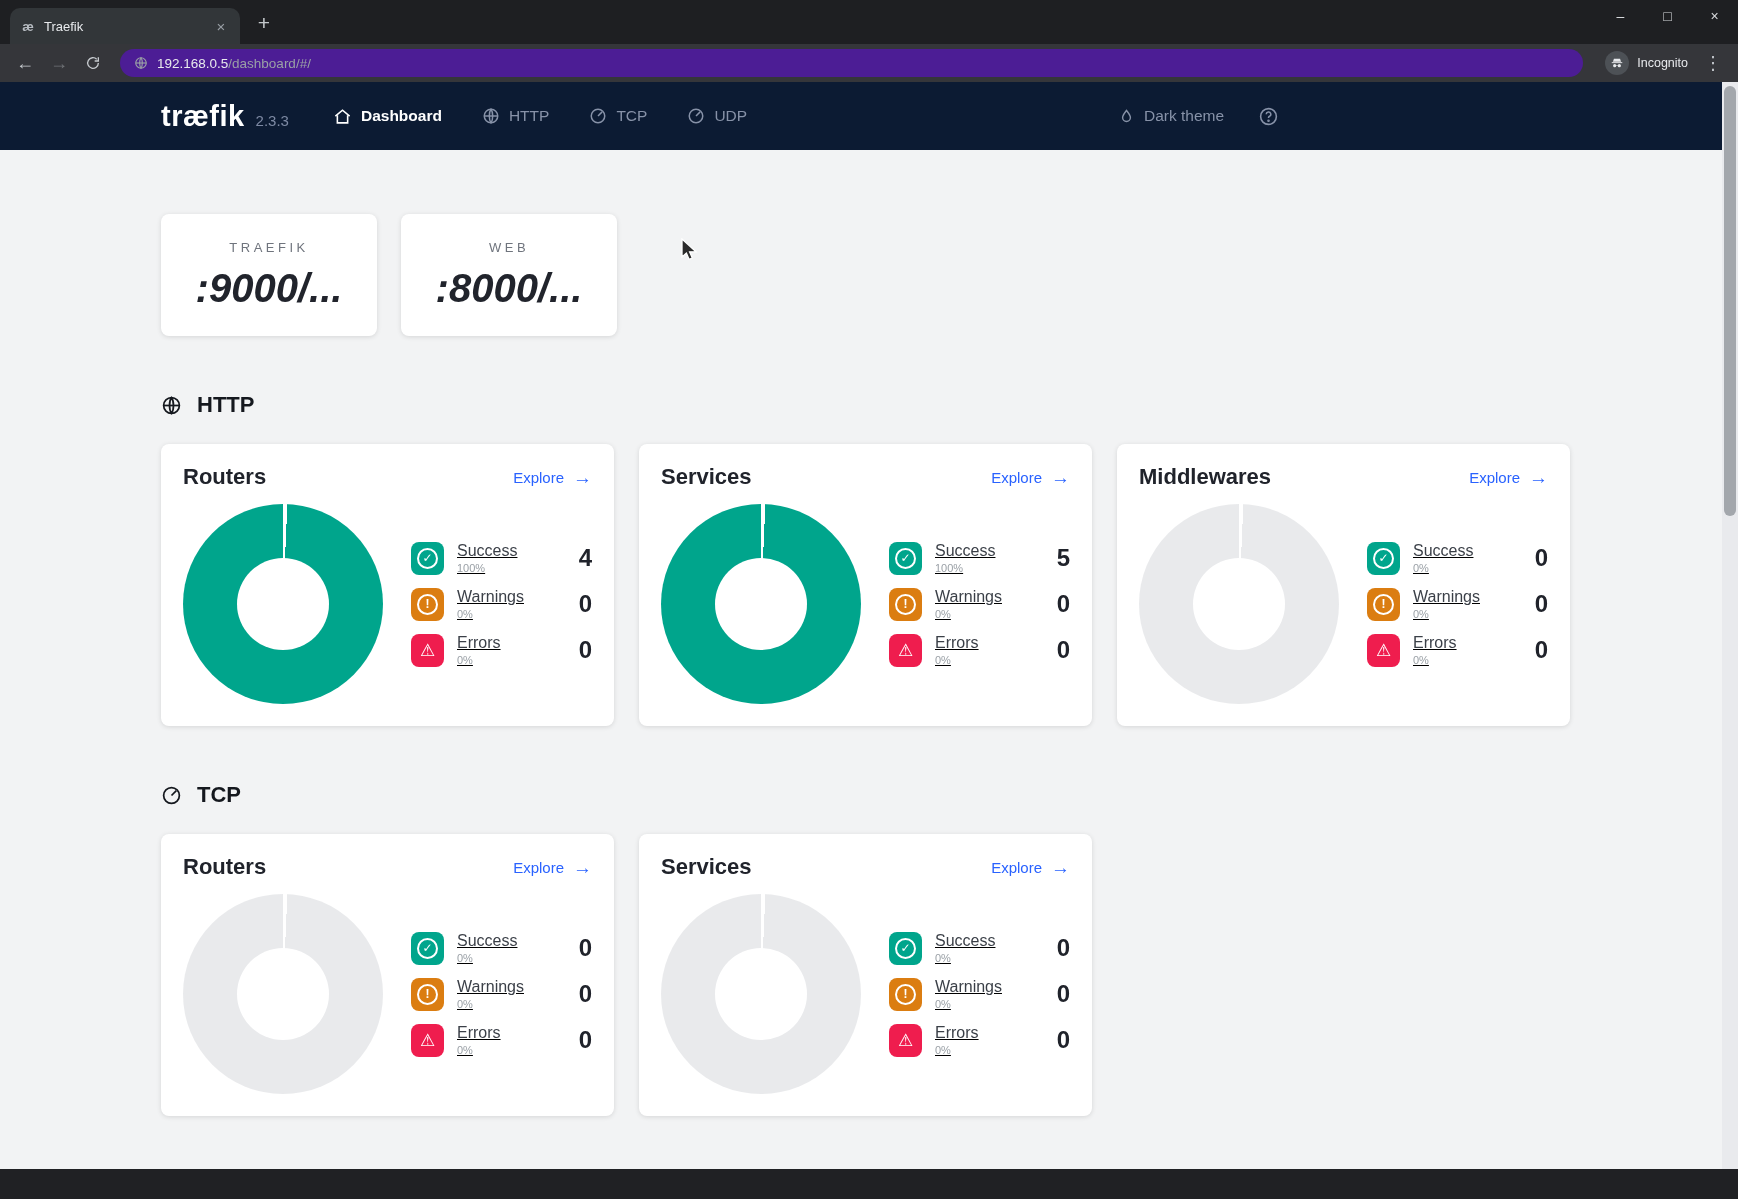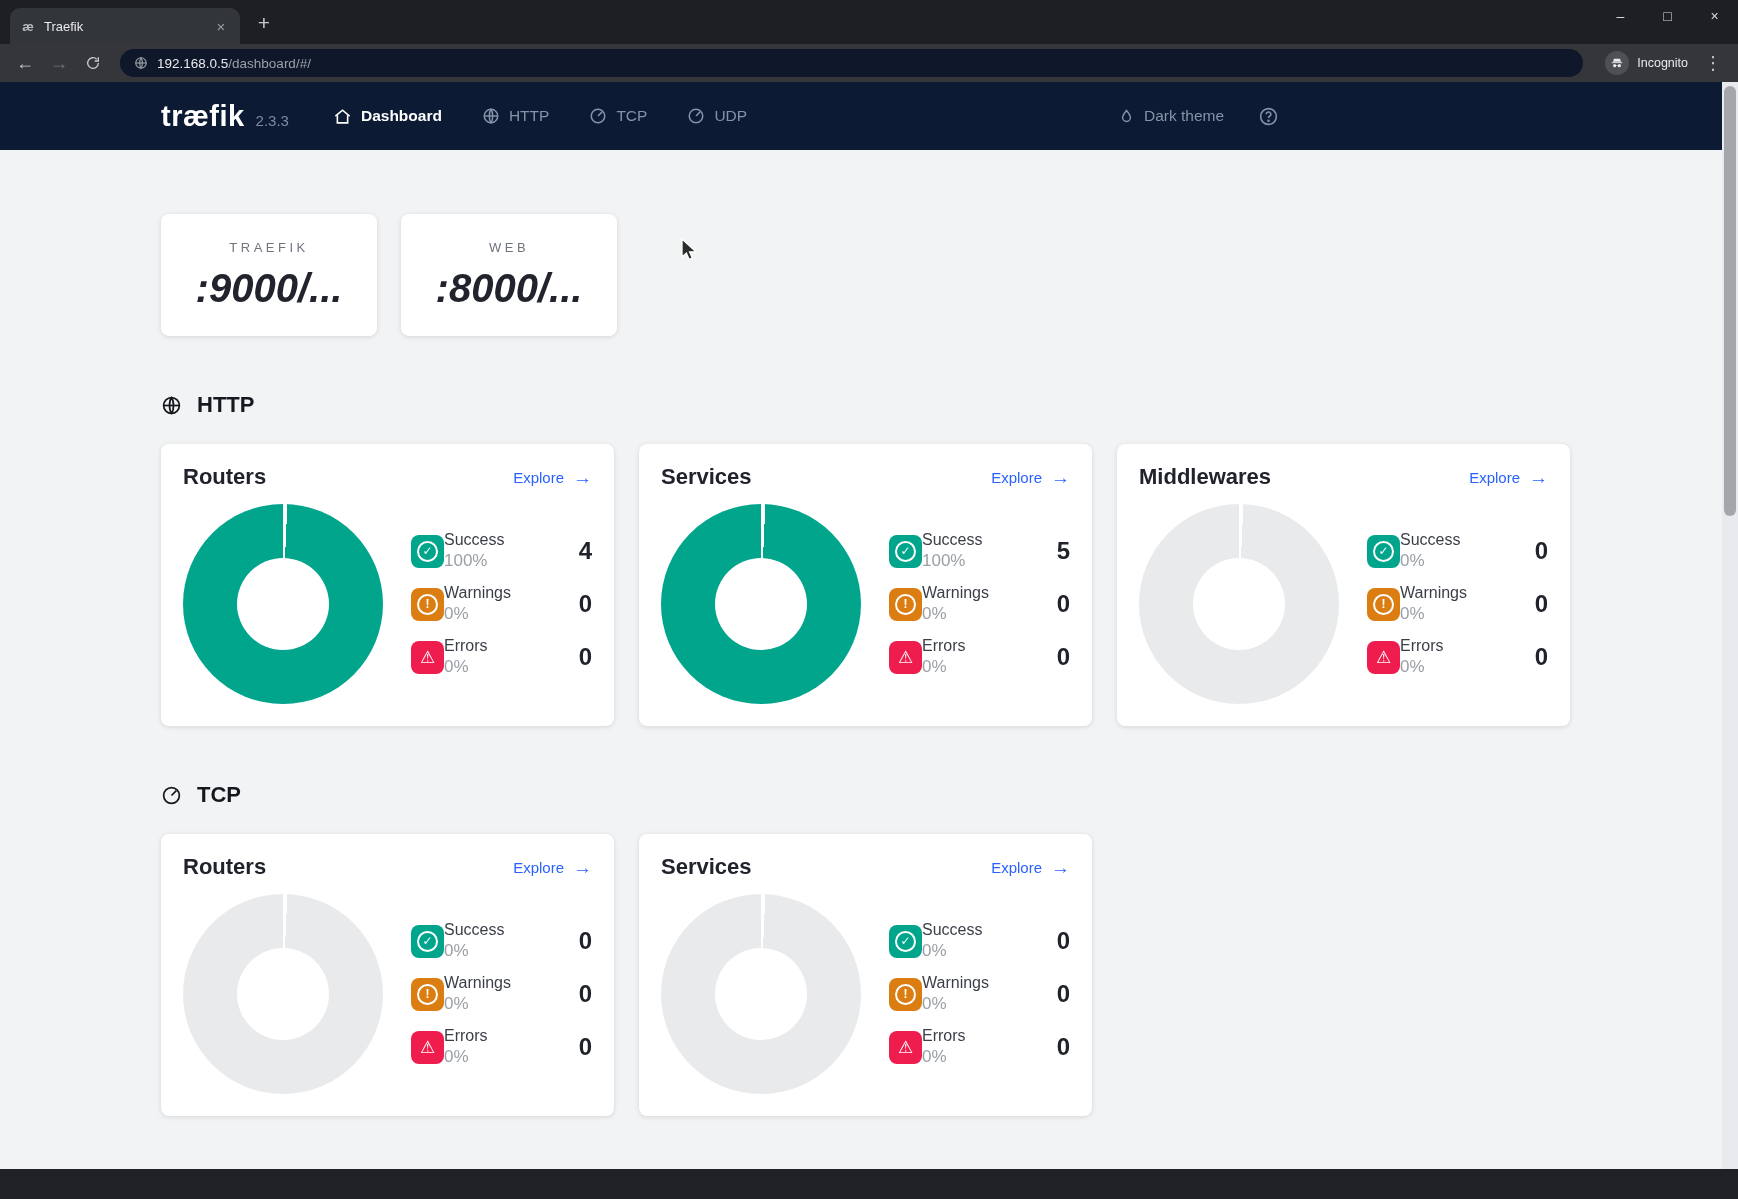--- a/index.html
+++ b/index.html
@@ -12,21 +12,21 @@
   .tab-favicon { width:16px; height:16px; color:#b7bcc2; font-size:13px; font-weight:bold; display:flex; align-items:center; justify-content:center; }
   .tab-title { color:#e8eaed; font-size:13px; flex:1; }
   .tab-close { color:#9aa0a6; font-size:15px; width:18px; height:18px; display:flex; align-items:center; justify-content:center; border-radius:50%; cursor:pointer; }
   .new-tab { color:#c3c7cb; font-size:21px; margin:0 0 7px 10px; width:28px; height:28px; display:flex; align-items:center; justify-content:center; cursor:pointer; }
   .win-controls { position:absolute; right:0; top:0; display:flex; }
   .win-btn { width:47px; height:32px; color:#d7d9dc; display:flex; align-items:center; justify-content:center; font-size:14px; cursor:pointer; }
 
   .toolbar { height:38px; background:#35363a; display:flex; align-items:center; padding:0 10px; gap:4px; }
   .nav-btn { width:30px; height:30px; color:#c6cace; font-size:18px; display:flex; align-items:center; justify-content:center; border-radius:50%; cursor:pointer; }
   .nav-btn.disabled { color:#707377; }
-  .url-bar { flex:1; height:28px; background:#0f172a; border-radius:14px; display:flex; align-items:center; padding:0 14px; gap:9px; margin:0 8px; cursor:text; }
+  .url-bar { flex:1; height:28px; background:#4c1d95; border-radius:14px; display:flex; align-items:center; padding:0 14px; gap:9px; margin:0 8px; cursor:text; }
   .url-icon { color:#9aa0a6; display:flex; align-items:center; }
   .url-text { font-size:13.5px; color:#e8eaed; }
   .url-text .path { color:#9aa0a6; }
   .incognito-badge { display:flex; align-items:center; gap:8px; color:#e8eaed; font-size:12.5px; margin:0 6px 0 10px; }
   .incog-circle { width:24px; height:24px; border-radius:50%; background:#4d5156; color:#e8eaed; display:flex; align-items:center; justify-content:center; }
 
   .bookmarks { height:30px; background:#292a2d; display:flex; align-items:center; padding:0 14px; gap:8px; font-size:12.5px; color:#d5d7da; }
   .bookmark-item { display:flex; align-items:center; gap:7px; cursor:pointer; }
   .bm-right { margin-left:auto; display:flex; align-items:center; gap:12px; }
   .bm-divider { width:1px; height:16px; background:#55585c; }
@@ -69,23 +69,23 @@
   .donut-empty  { background:conic-gradient(#ffffff 0deg 2.5deg, #e9eaec 2.5deg 360deg); }
 
   .stats { flex:1; margin-left:28px; display:flex; flex-direction:column; gap:13px; }
   .stat-row { display:flex; align-items:center; }
   .stat-icon { width:33px; height:33px; border-radius:8px; color:#fff; display:flex; align-items:center; justify-content:center; flex:none; }
   .icon-success { background:#00a58c; }
   .icon-warning { background:#db7d11; }
   .icon-error   { background:#ef1d4e; }
   .ring { width:21px; height:21px; border:2px solid #fff; border-radius:50%; display:flex; align-items:center; justify-content:center; font-size:12px; font-weight:bold; }
   .tri { font-size:17px; line-height:1; }
-  .stat-text { display:flex; flex-direction:column; }
+  .stat-text { margin-left:13px; display:flex; flex-direction:column;text-decoration:underline; }
   .stat-label { font-size:16px; color:#3a3f47; font-weight:500; }
-  .stat-pct { font-size:17px; color:#9aa0a6; margin-top:2px; }
+  .stat-pct { font-size:11px; color:#9aa0a6; margin-top:2px; }
   .stat-value { margin-left:auto; font-size:24px; font-weight:bold; color:#20232b; }
 
   .scrollbar { position:absolute; right:0; top:0; width:16px; height:100%; background:#e9eaed; }
   .scroll-thumb { position:absolute; right:2px; top:4px; width:12px; height:430px; background:#a3a7ac; border-radius:6px; cursor:pointer; }
 
   .cursor { position:absolute; left:678px; top:238px; z-index:50; pointer-events:none; }
 </style>
 </head>
 <body>
 

